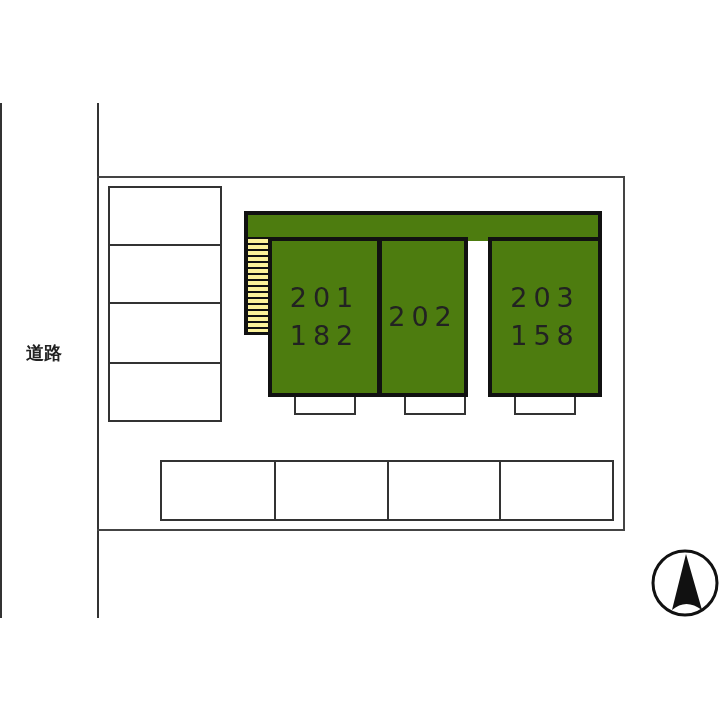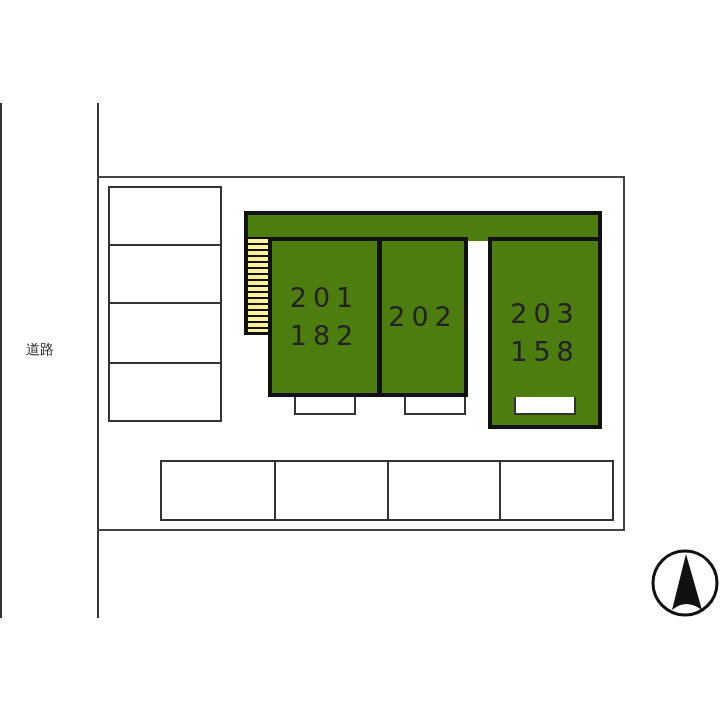--- a/index.html
+++ b/index.html
@@ -6,21 +6,21 @@
   body{width:720px;height:720px;position:relative;overflow:hidden;font-family:"DejaVu Sans",sans-serif;}
   .abs{position:absolute;box-sizing:border-box;}
   .line-v{background:#333;width:2px;}
   .lot{border:2px solid #444;}
   .spot{border:2px solid #333;background:#fff;}
   .yellow{background:#4d7c0f;}
   .bldg-back{border:4px solid #111;}
   .unit{border:3px solid #111;display:flex;flex-direction:column;align-items:center;justify-content:center;}
   .unit span{font-size:27px;letter-spacing:6px;color:#222;line-height:38px;font-family:"DejaVu Sans",sans-serif;}
   .porch{border:2px solid #333;border-top:none;background:#fff;}
-  .road-label{font-size:14px;color:#222;}
+  .road-label{font-size:18px;color:#222;font-weight:bold;}
   .stairs{background:repeating-linear-gradient(to bottom,#111 0px,#111 2px,#fbf29a 2px,#fbf29a 6px);border-left:4px solid #111;}
 </style>
 </head>
 <body>
 
 <div class="abs line-v" style="left:0;top:103px;height:515px;"></div>
 <div class="abs line-v" style="left:97px;top:103px;height:515px;"></div>
 <div class="abs road-label" style="left:26px;top:341px;">道路</div>
 
 <div class="abs lot" style="left:97px;top:176px;width:528px;height:355px;border-left:none;"></div>
@@ -35,21 +35,21 @@
 <div class="abs yellow bldg-back" style="left:244px;top:211px;width:358px;height:30px;border-bottom:none;"></div>
 <div class="abs stairs" style="left:244px;top:237px;width:26px;height:98px;border-bottom:3px solid #111;"></div>
 
 <div class="abs yellow unit" style="left:268px;top:237px;width:113px;height:160px;border-width:4px;">
   <span>201</span>
   <span>182</span>
 </div>
 <div class="abs yellow unit" style="left:378px;top:237px;width:90px;height:160px;border-width:4px;">
   <span>202</span>
 </div>
-<div class="abs yellow unit" style="left:488px;top:237px;width:114px;height:192px;border-width:4px;">
+<div class="abs yellow unit" style="left:488px;top:237px;width:114px;height:160px;border-width:4px;">
   <span>203</span>
   <span>158</span>
 </div>
 
 <div class="abs porch" style="left:294px;top:397px;width:62px;height:18px;"></div>
 <div class="abs porch" style="left:404px;top:397px;width:62px;height:18px;"></div>
 <div class="abs porch" style="left:514px;top:397px;width:62px;height:18px;"></div>
 
 <div class="abs" style="left:160px;top:460px;width:454px;height:61px;">
   <div class="abs spot" style="left:0;top:0;width:116px;height:61px;"></div>

